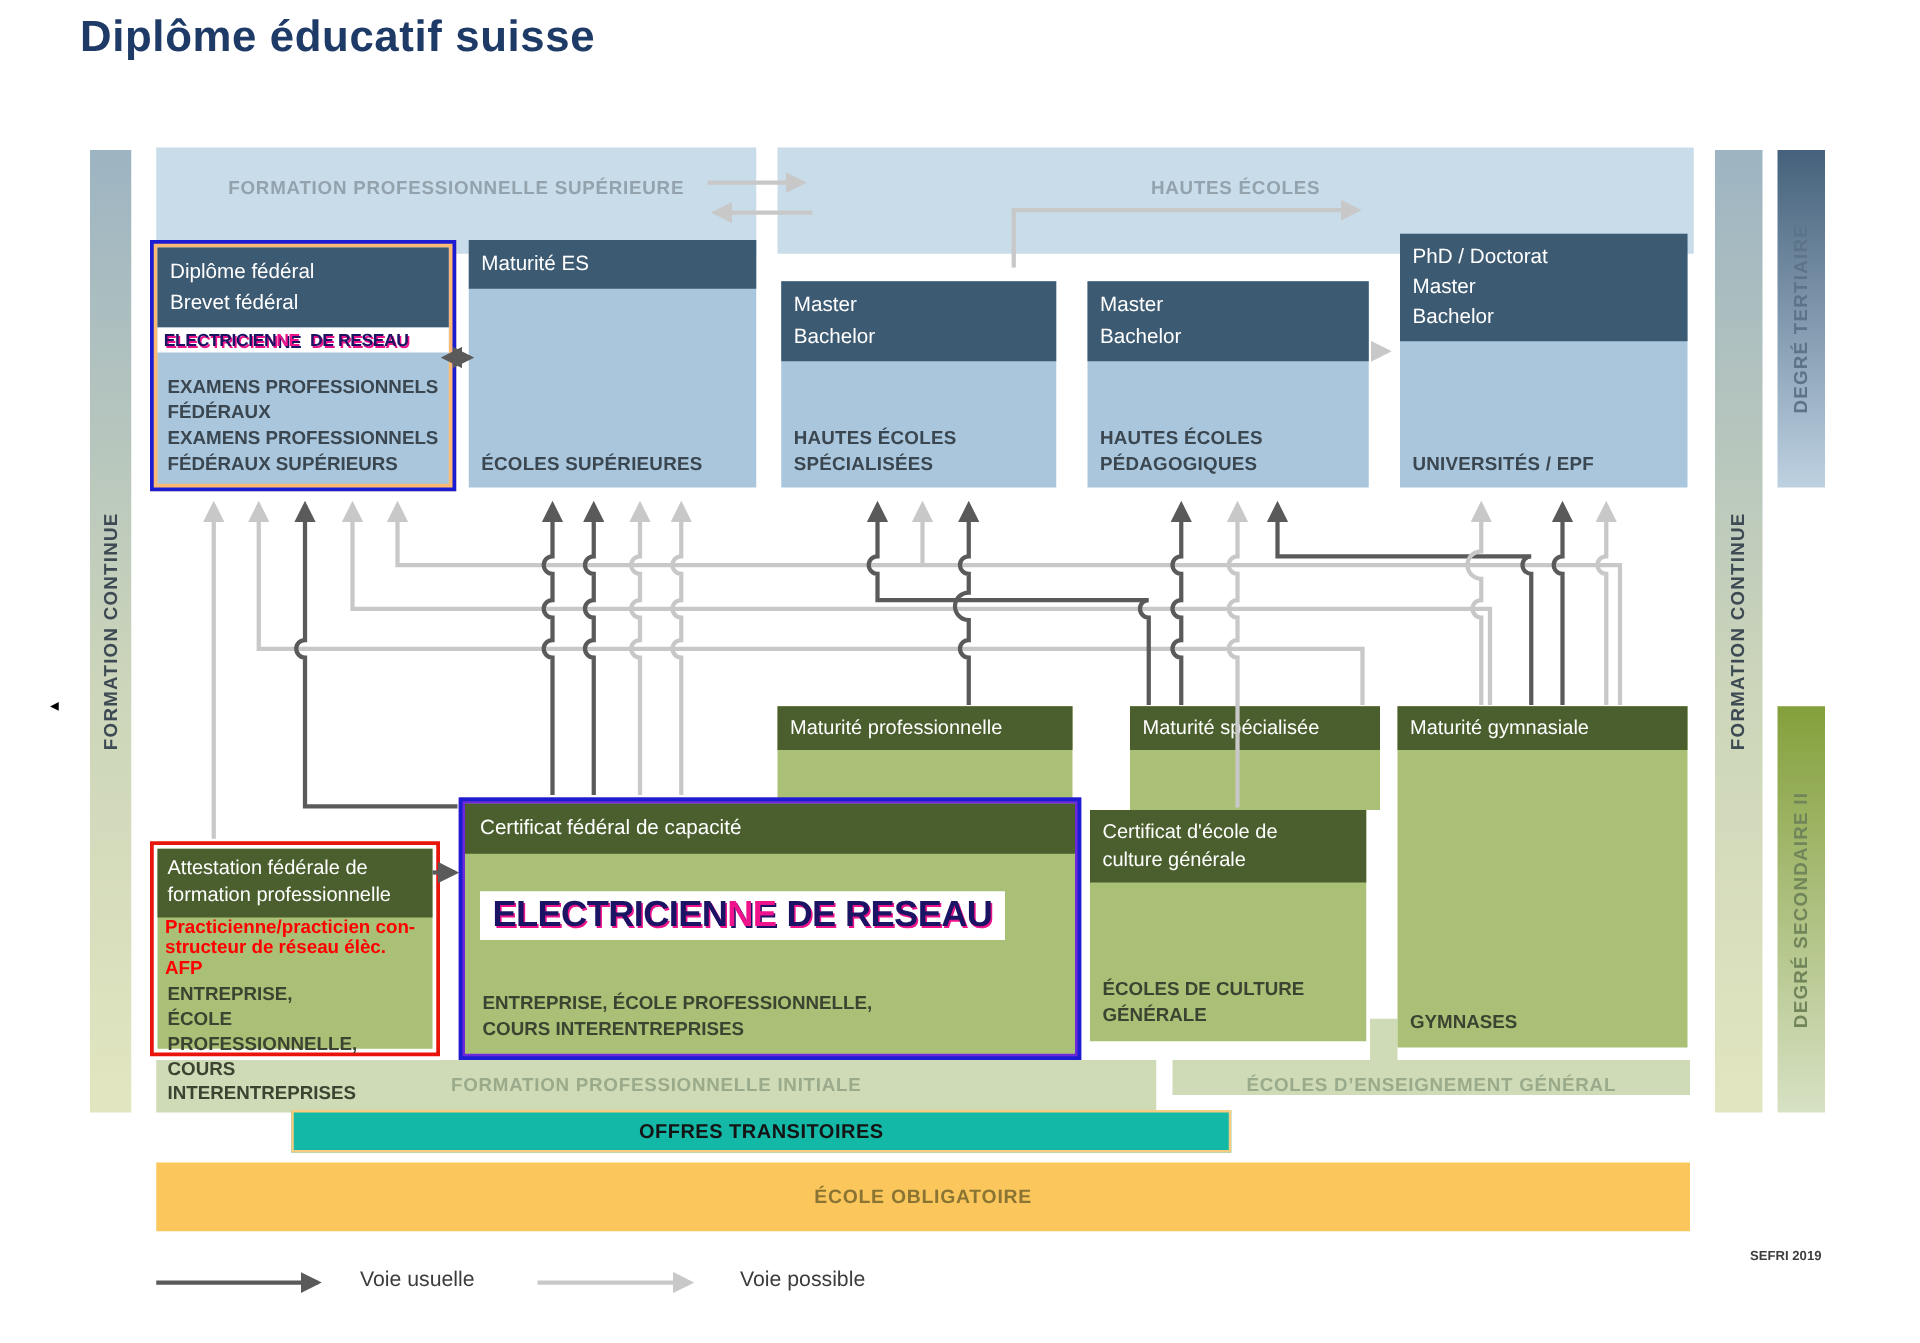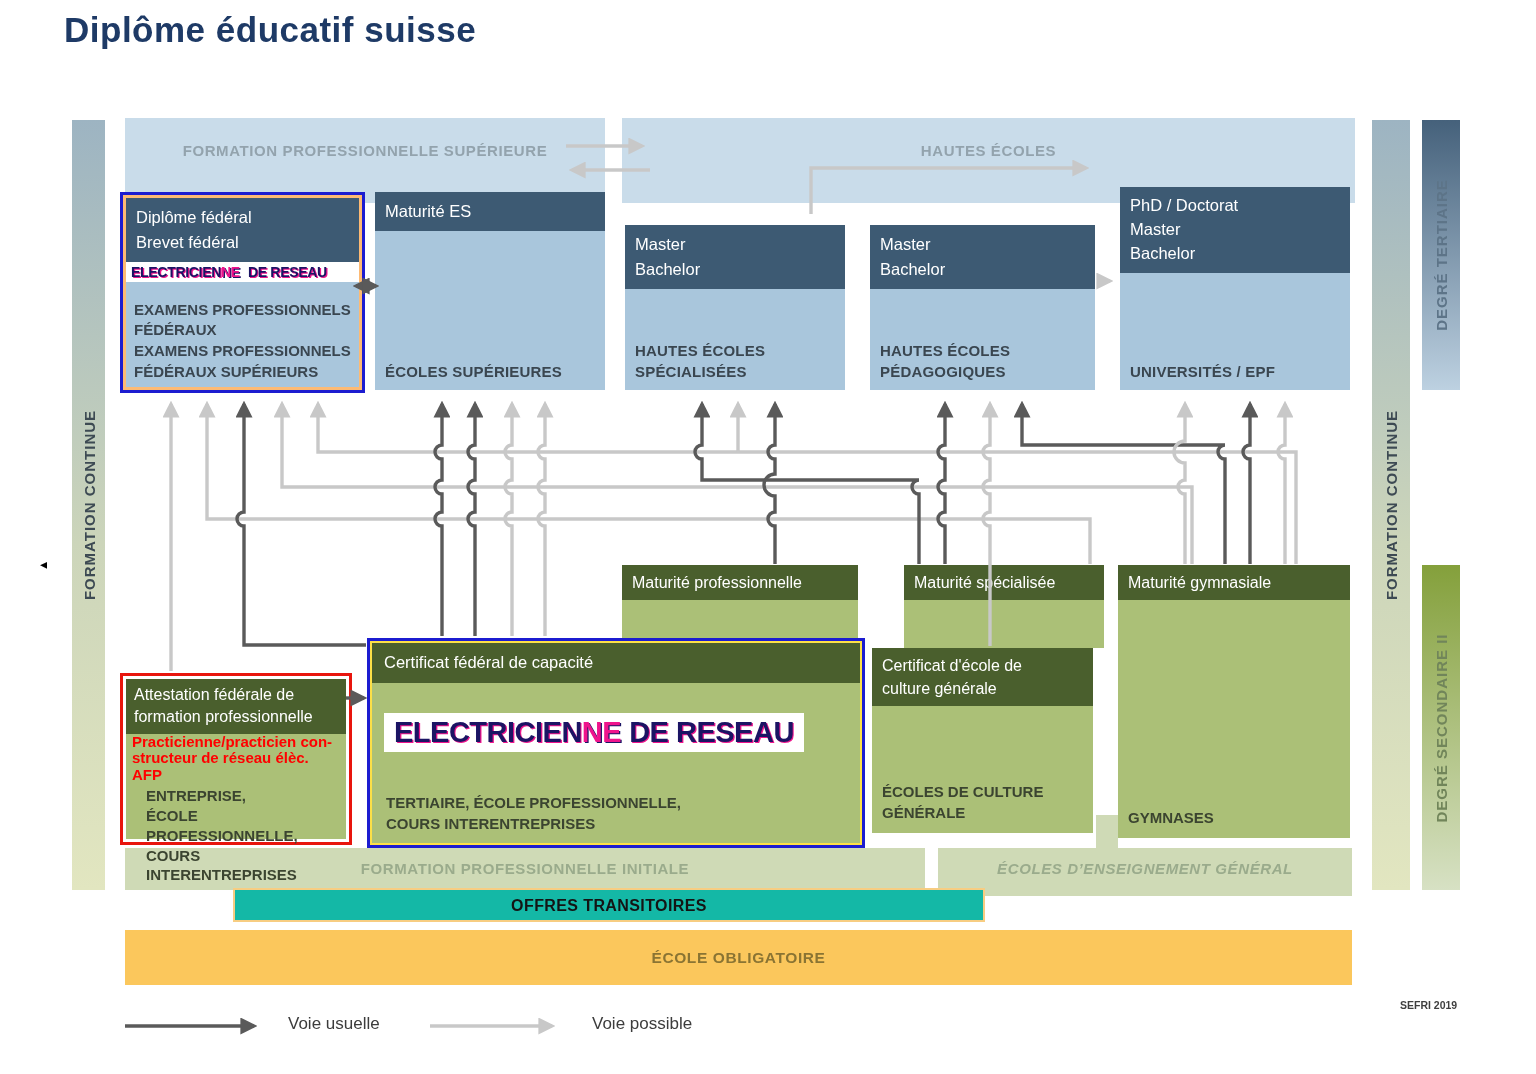--- a/index.html
+++ b/index.html
@@ -48,36 +48,36 @@
   #box5 .bhdr{line-height:1.45;}
 
   
   .gbox{background:var(--green-body);}
   .ghdr{background:var(--green-header);color:#fff;font-size:16px;line-height:1.45;padding:6px 10px;}
   .gfoot{position:absolute;left:10px;bottom:10px;font-size:15px;font-weight:bold;color:#3b4430;line-height:1.4;}
   #matu-prof{left:622px;top:565px;width:236px;height:83px;}
   #matu-spec{left:904px;top:565px;width:200px;height:83px;}
   #matu-gym {left:1118px;top:565px;width:232px;height:273px;}
   #ecg{left:872px;top:648px;width:221px;height:185px;}
-  #cfc{left:367px;top:638px;width:498px;height:210px;border:3px solid var(--border-blue);background:#fde047;padding:2px;z-index:3;}
+  #cfc{left:367px;top:638px;width:498px;height:210px;border:3px solid var(--border-blue);background:#6d28d9;padding:2px;z-index:3;}
   #cfc .inner{position:relative;height:100%;background:var(--green-body);}
   #cfc .ghdr{font-size:16.5px;padding:8px 12px;}
   #cfc .logo-strip{display:inline-block;margin:30px 0 0 12px;font-size:29px;padding:3px 10px;letter-spacing:-.5px;}
   #cfc .gbody{position:absolute;left:14px;bottom:8px;font-size:15px;font-weight:bold;color:#3b4430;line-height:1.45;}
   #afp{left:120px;top:673px;width:232px;height:172px;border:3px solid var(--border-red);background:#fff;padding:3px;z-index:3;}
   #afp .inner{height:100%;background:var(--green-body);}
   #afp .ghdr{font-size:16px;padding:5px 8px;line-height:1.4;}
   #afp .redline{padding:0 6px;font-size:15px;font-weight:bold;color:#ff0000;line-height:1.1;}
   #afp .redline:first-of-type{padding-top:3px;}
-  #afp .gbody{padding:3px 20px 0;font-size:15px;font-weight:bold;color:#3b4430;line-height:1.32;}
+  #afp .gbody{padding:3px 8px 0;font-size:15px;font-weight:bold;color:#3b4430;line-height:1.32;}
 
   
   .gband{background:var(--green-band);}
   #band-fpi{left:125px;top:848px;width:800px;height:42px;}
-  #band-eeg{left:938px;top:848px;width:414px;height:48px;font-style:italic;}
+  #band-eeg{left:938px;top:848px;width:414px;height:28px;}
   .gband .band-label{top:12px;color:#9aab8c;}
   #notch{left:1096px;top:815px;width:22px;height:34px;background:var(--green-band);}
   #offres{left:233px;top:888px;width:752px;height:34px;background:#14b8a6;border:2px solid #f7cd82;z-index:2;}
   #offres .band-label{top:7px;color:#141414;font-size:16px;letter-spacing:.4px;}
   #obligatoire{left:125px;top:930px;width:1227px;height:55px;background:var(--orange-band);}
   #obligatoire .band-label{top:19px;color:#8a7433;font-size:15.5px;letter-spacing:.6px;}
 
   
   #arrows{position:absolute;left:0;top:0;width:1536px;height:1074px;pointer-events:none;z-index:4;}
   .legend-label{font-size:17px;color:#3c3c3c;}
@@ -197,21 +197,21 @@
     <div class="gfoot">GYMNASES</div>
   </div>
 
   <div class="abs" id="cfc">
     <div class="inner">
       <div class="ghdr">Certificat fédéral de capacité</div>
       <div class="logo-strip">
         <span class="logo-navy">ELECTRICIEN</span><span class="logo-pink">NE</span><span class="logo-navy logo-rest">DE RESEAU</span>
       </div>
       <div class="gbody">
-        <div>TERTIAIRE, ÉCOLE PROFESSIONNELLE,</div>
+        <div>ENTREPRISE, ÉCOLE PROFESSIONNELLE,</div>
         <div>COURS INTERENTREPRISES</div>
       </div>
     </div>
   </div>
 
   <div class="abs" id="afp">
     <div class="inner">
       <div class="ghdr">
         <div>Attestation fédérale de</div>
         <div>formation professionnelle</div>

